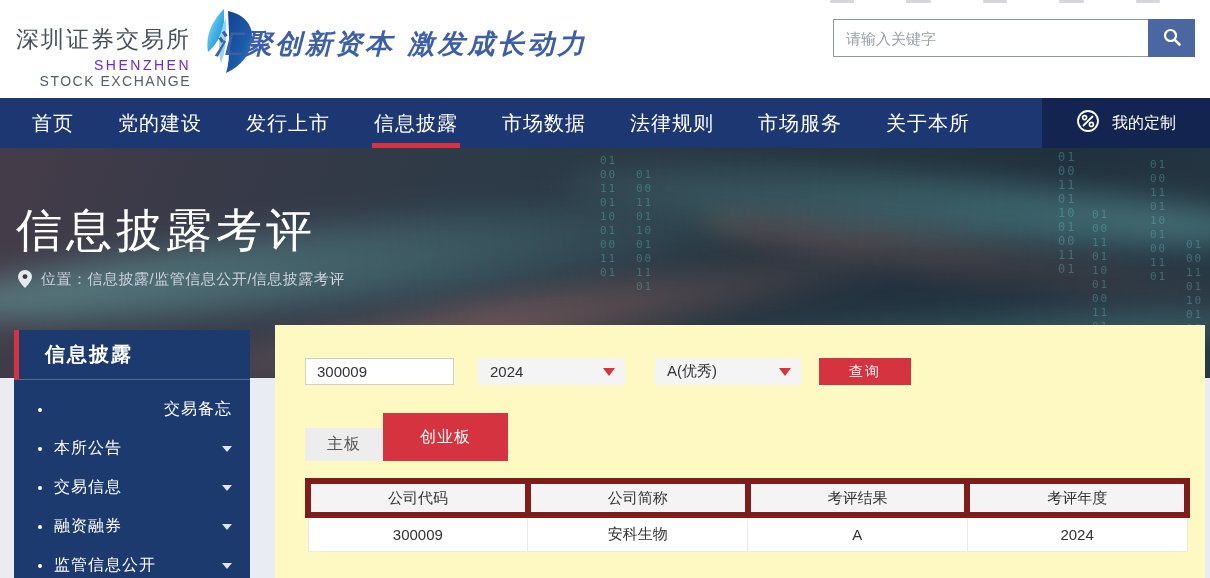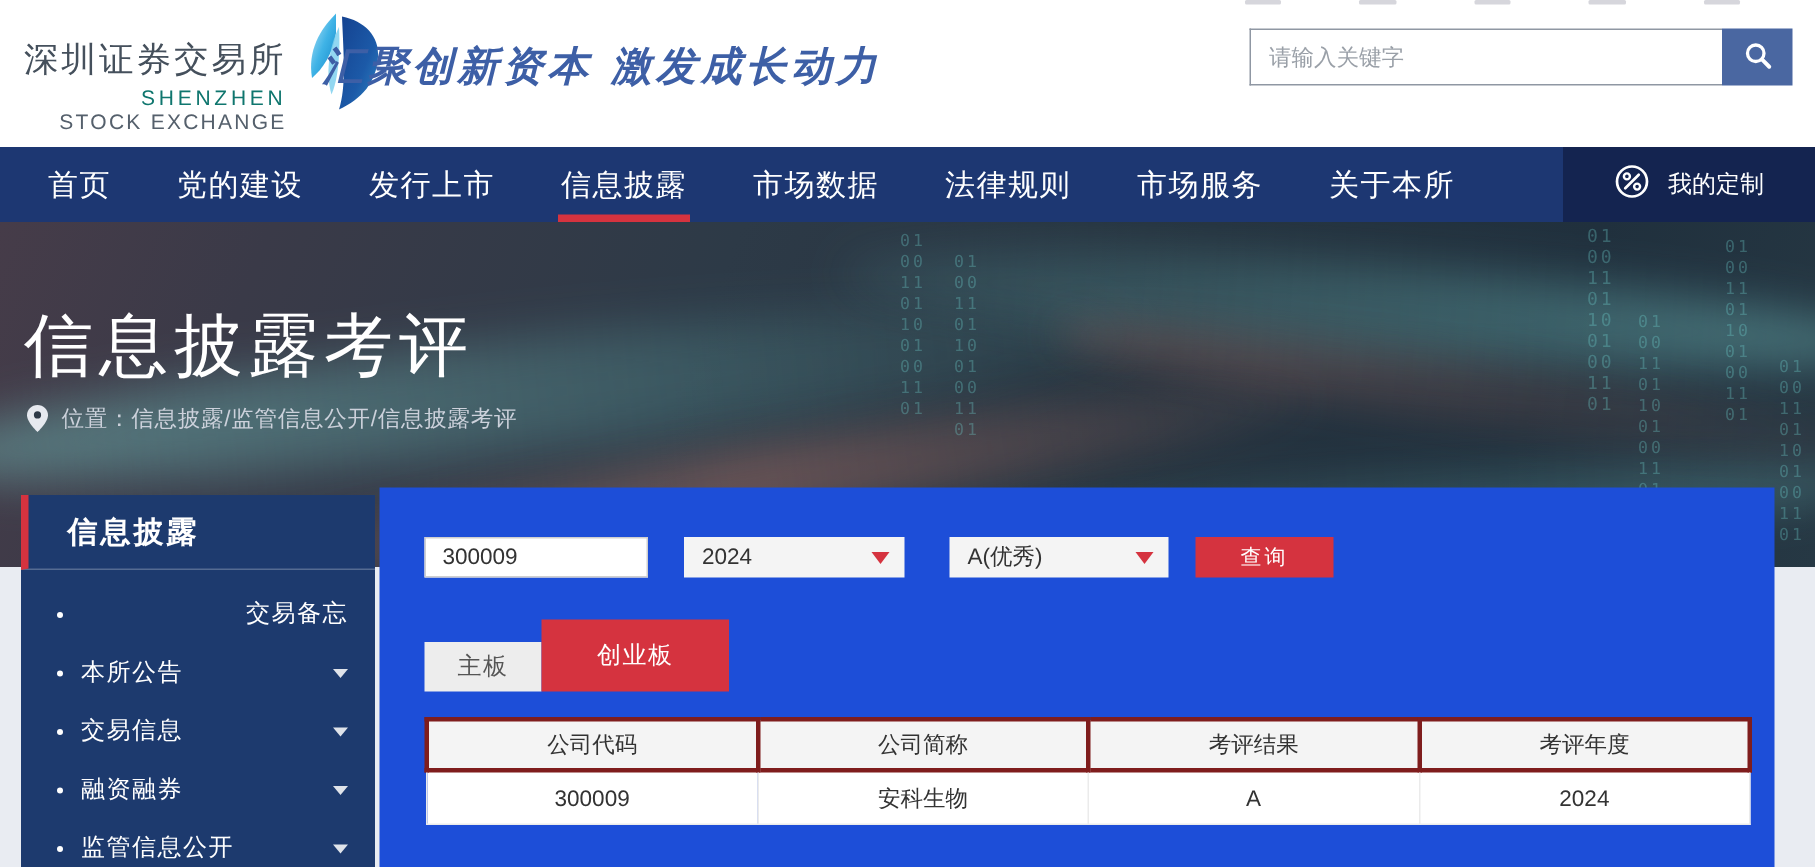--- a/index.html
+++ b/index.html
@@ -11,21 +11,21 @@
   }
 
   
   .top-header { position:absolute; left:0; top:0; width:1210px; height:98px; background:#ffffff; }
   .topbar-remnant { position:absolute; top:0; left:830px; width:330px; height:4px; display:flex; gap:52px; }
   .topbar-remnant span { display:block; width:26px; height:3px; background:#d6d6dc; border-radius:1px; }
 
   .logo-wrap { position:absolute; left:16px; top:24px; display:flex; align-items:flex-start; }
   .logo-text { text-align:right; color:#47525e; }
   .logo-cn { font-size:23px; letter-spacing:2px; color:#45505c; }
-  .logo-en1 { font-size:14px; letter-spacing:2.5px; color:#0f766e; margin-top:2px; }
+  .logo-en1 { font-size:14px; letter-spacing:2.5px; color:#6d28d9; margin-top:2px; }
   .logo-en2 { font-size:14px; letter-spacing:1.5px; color:#55606c; }
   .logo-mark { margin-left:8px; margin-top:-16px; }
 
   .slogan {
     position:absolute; left:215px; top:26px;
     font-family:"DejaVu Serif","Liberation Serif",serif;
     font-style:italic; font-weight:bold;
     font-size:27px; color:#3d5fa6; letter-spacing:3px;
   }
 
@@ -106,21 +106,21 @@
     color:#ffffff; font-size:16px; cursor:pointer; letter-spacing:1px;justify-content:space-between;
   }
   .side-bullet { width:4px; height:4px; border-radius:50%; background:#ffffff; margin-right:12px; flex:0 0 auto; }
   .side-caret {
     margin-left:auto; width:0; height:0;
     border-left:5px solid transparent; border-right:5px solid transparent;
     border-top:6px solid #dfe3ea;
   }
 
   
-  .content-card { position:absolute; left:253px; top:325px; width:930px; height:253px; background:#1d4ed8; }
+  .content-card { position:absolute; left:275px; top:325px; width:930px; height:253px; background:#fef9c3; }
 
   .filter-row { position:absolute; left:30px; top:33px; display:flex; align-items:center; }
   .code-input {
     width:149px; height:27px; border:1px solid #cfcfcf; background:#fff;
     font-size:15px; color:#333; padding:0 11px; outline:none;
   }
   .fake-select {
     position:relative; width:147px; height:27px; background:#f4f4f4;
     display:flex; align-items:center; padding:0 28px 0 12px;
     font-size:15px; color:#333; cursor:pointer;
@@ -140,21 +140,21 @@
   .tabs { position:absolute; left:30px; top:88px; display:flex; align-items:flex-end; }
   .tab {
     height:33px; padding:0 22px; display:flex; align-items:center; justify-content:center;
     background:#ededed; color:#555; font-size:16px; cursor:pointer; letter-spacing:1px;
   }
   .tab.active { height:48px; background:#d5333f; color:#ffffff; padding:0 37px; }
 
   .result-table { position:absolute; left:30px; top:153px; width:885px; border-collapse:collapse; }
   .result-table th {
     background:#f4f4f4; height:34px; font-weight:normal; font-size:15px; color:#333;
-    border:3px solid #7f1d1d; width:25%;
+    border:6px solid #7f1d1d; width:25%;
   }
   .result-table td {
     background:#ffffff; height:36px; font-size:15px; color:#333; text-align:center;
     border:1px solid #ebebeb;
   }
 </style>
 </head>
 <body>
 
 <div id="stage">

